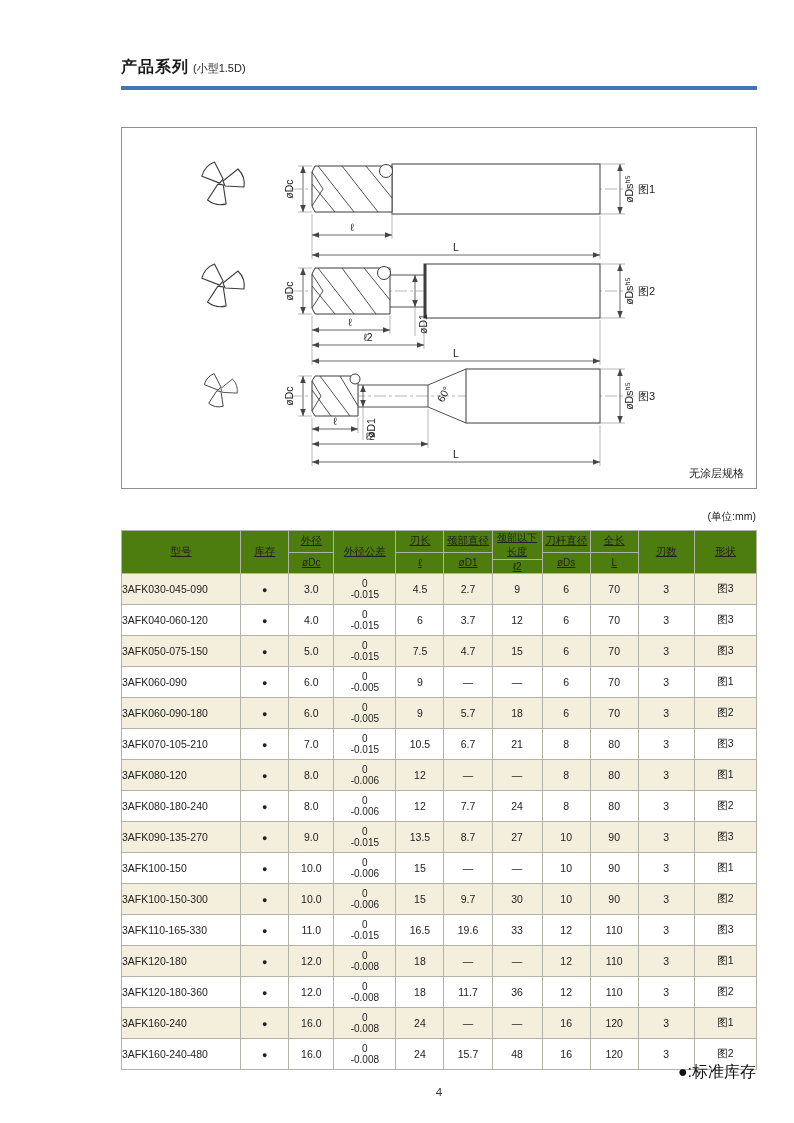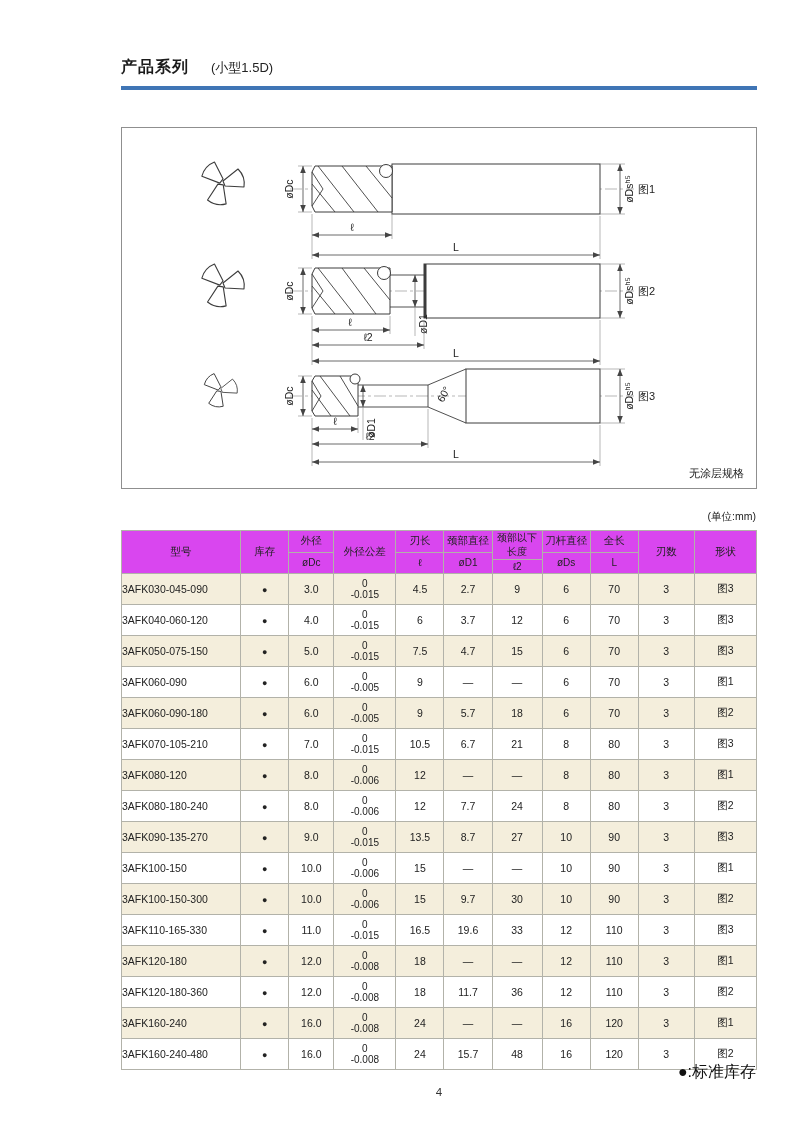--- a/index.html
+++ b/index.html
@@ -6,21 +6,21 @@
   body {
     width:794px; height:1123px; background:#ffffff;
     font-family:"Liberation Sans","DejaVu Sans",sans-serif;
     color:#222; position:relative; overflow:hidden;
   }
   .content { position:absolute; left:121px; top:0; width:636px; height:1123px; }
 
   
   .title-row { position:absolute; left:0; top:57px; display:flex; align-items:baseline; }
   .page-title { font-size:16px; font-weight:bold; color:#1b1b1b; letter-spacing:1px; }
-  .page-subtitle { font-size:13px; color:#222; margin-left:22px; }
+  .page-subtitle { font-size:11px; color:#222; margin-left:4px; }
   .title-rule { position:absolute; left:0; top:86px; width:636px; height:4px; }
 
   
   .diagram-box { position:absolute; left:0; top:127px; width:634px; height:360px;
     border:1px solid #8f8f8f; background:#fff; }
   .coating-note { position:absolute; right:12px; bottom:7px; font-size:11px; color:#222; }
   svg text { font-family:"Liberation Sans","DejaVu Sans",sans-serif; }
   .ol   { stroke:#3c3c3c; stroke-width:1; fill:#fff; }
   .thin { stroke:#3c3c3c; stroke-width:0.9; fill:none; }
   .bar  { fill:#3c3c3c; stroke:none; }
@@ -32,21 +32,21 @@
   .blade{ stroke:#3c3c3c; stroke-width:1.1; fill:#fff; stroke-linejoin:round; }
 
   
   .unit-note { position:absolute; right:1px; top:510px; font-size:10.5px; color:#222;text-align:center; }
 
   
   table.spec { position:absolute; left:0; top:530px; width:636px;
     border-collapse:collapse; table-layout:fixed; font-size:10.5px; color:#222;
     border:1px solid #97978e; }
   .spec th, .spec td { border:1px solid #b2b2a9; padding:0; text-align:center; }
-  .spec thead th { background:#d946ef; font-weight:normal; height:42px; font-size:10.5px; }
+  .spec thead th { background:#4d7c0f; font-weight:normal; height:42px; font-size:10.5px;text-decoration:underline; }
   .stack { display:flex; flex-direction:column; height:42px; }
   .stack span { flex:1; display:flex; align-items:center; justify-content:center; }
   .stack .sub { border-top:1px solid #b2b2a9; font-size:10px; }
   .th-small { font-size:10px; }
   .spec td { height:30px; background:#fff; }
   .spec tr.odd td { background:#f4eedc; }
   .spec tr.even td { background:#ffffff; }
   .spec td.model { text-align:left; background:#f4eedc; }
   .tol div { line-height:11px; font-size:10px; }
   .stock-dot { font-size:9px; }

